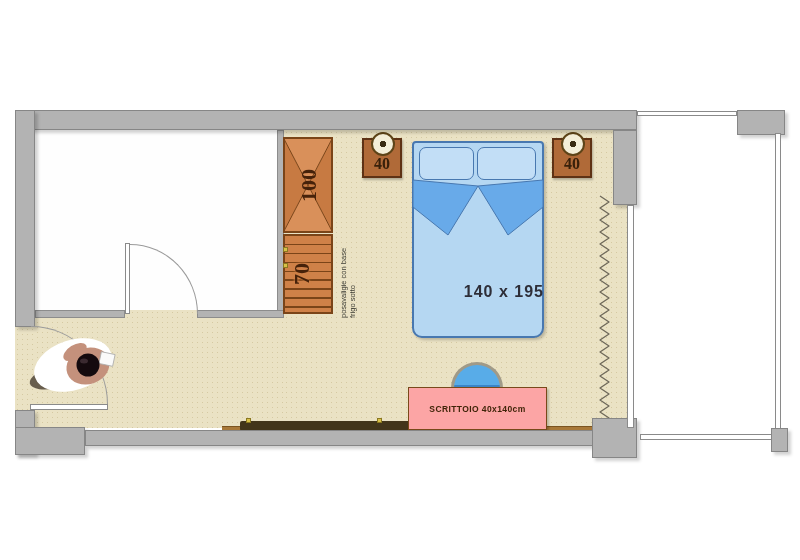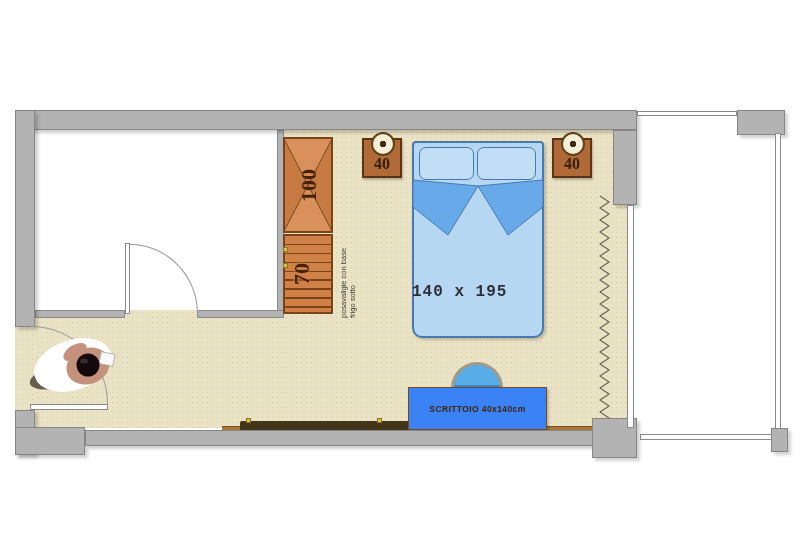--- a/index.html
+++ b/index.html
@@ -27,23 +27,23 @@
   
   .nightstand{background:#b06a38;border:2px solid #5e3215;box-sizing:border-box;
               display:flex;align-items:flex-end;justify-content:center;
               font-family:"Liberation Serif",serif;font-weight:bold;font-size:16px;color:#38200a;
               padding-bottom:3px;box-shadow:1px 2px 2px rgba(0,0,0,0.25);}
   .lamp{border-radius:50%;box-sizing:border-box;border:2.5px solid #5e4418;
         background:radial-gradient(circle at 50% 50%, #3a2c12 0 3px, #f4eed8 3px);}
   .bed{background:#b5d7f2;border:2px solid #4878b0;border-radius:4px 4px 10px 10px;
        box-sizing:border-box;box-shadow:2px 2px 3px rgba(0,0,0,0.2);}
   .pillow{background:#c2def6;border:1.5px solid #4878b0;border-radius:7px;box-sizing:border-box;}
-  .bedlabel{font-family:Liberation Mono, monospace;font-size:16px;color:#2e2e38;
-            letter-spacing:1px;text-align:left;font-weight:600;}
-  .desk{background:#3b82f6;border:1.5px solid #78491a;box-sizing:border-box;
+  .bedlabel{font-family:Liberation Sans, sans-serif;font-size:16px;color:#2e2e38;
+            letter-spacing:1px;text-align:right;font-weight:600;}
+  .desk{background:#fca5a5;border:1.5px solid #78491a;box-sizing:border-box;
         display:flex;align-items:center;justify-content:center;
         font-size:8.5px;font-weight:bold;color:#3f2408;letter-spacing:0.4px;
         box-shadow:2px 2px 2px rgba(0,0,0,0.2);}
   .stool{background:#58ace8;border:3px solid #a09a88;border-bottom:none;
          border-radius:30px 30px 0 0;box-sizing:border-box;
          box-shadow:inset 0 -4px 0 #3a85c8;}
   .rack{background:repeating-linear-gradient(180deg,#cf8148 0 7.5px,#7a4418 7.5px 9px);
         border:2px solid #7a4418;box-sizing:border-box;}
   .rotlabel{font-family:"Liberation Serif",serif;font-weight:bold;font-size:22px;color:#46220a;
             display:flex;align-items:center;justify-content:center;width:100%;height:100%;

